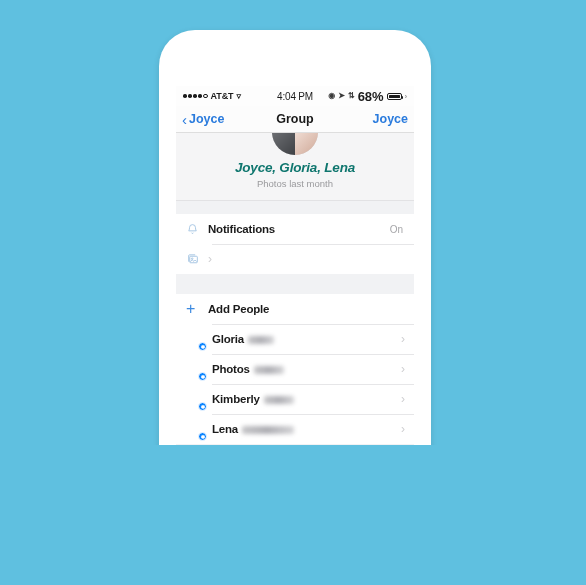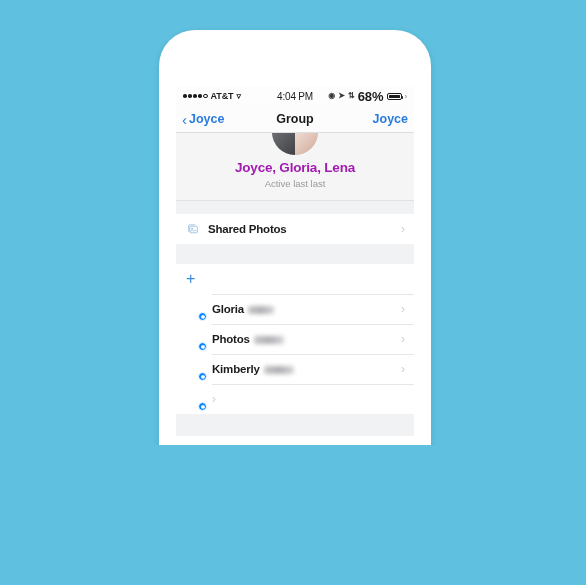--- a/index.html
+++ b/index.html
@@ -132,22 +132,22 @@
     position: relative;
     top: -24px;
     margin-bottom: -24px;
     overflow: hidden;
     background: #cfcfd2;
   }
   #group-avatar .q { position:absolute; width:50%; height:50%; }
   #group-avatar .q3 { left:0; bottom:0; background:linear-gradient(135deg,#6d6f73,#3f4145); }
   #group-avatar .q4 { right:0; bottom:0; background:linear-gradient(135deg,#f0ddd4,#cfa897); }
   #group-name {
-    font-size: 13.5px; font-weight: bold; color: #a21caf;
-    padding-top: 5px; letter-spacing: -0.2px;
+    font-size: 13.5px; font-weight: bold; color: #0f766e;
+    padding-top: 5px; letter-spacing: -0.2px; font-style: italic;
   }
   #group-status {
     font-size: 9.5px; color: #9a9a9d; padding-top: 3px;
   }
 
   
   .row {
     display: flex; align-items: center;
     height: 30px;
     padding: 0 9px 0 10px;
@@ -296,47 +296,57 @@
 
       <div id="content">
 
         <div id="group-header">
           <div id="group-avatar">
 
             <span class="q q3"></span>
               <span class="q q4"></span>
           </div>
           <div id="group-name">Joyce, Gloria, Lena</div>
-          <div id="group-status">Active last last</div>
+          <div id="group-status">Photos last month</div>
         </div>
 
         <div class="sep-sm"></div>
 
         <div class="card">
+          <div class="row">
+            <span class="row-icon">
+              <svg width="13" height="13" viewBox="0 0 24 24" fill="none" stroke="#9dbfe0" stroke-width="1.6">
+                <path d="M12 3a5.5 5.5 0 0 0-5.5 5.5c0 4-1.5 6-1.5 6h14s-1.5-2-1.5-6A5.5 5.5 0 0 0 12 3z"></path>
+                <path d="M10.3 18a1.8 1.8 0 0 0 3.4 0"></path>
+              </svg>
+            </span>
+            <span class="row-label">Notifications</span>
+            <span class="row-value">On</span>
+          </div>
           <div class="row">
             <span class="row-icon">
               <svg width="14" height="13" viewBox="0 0 24 24" fill="none" stroke="#9dbfe0" stroke-width="1.6">
                 <rect x="6" y="6" width="14" height="12" rx="1.6"></rect>
                 <path d="M4 16V5a1.6 1.6 0 0 1 1.6-1.6H16"></path>
                 <circle cx="10.5" cy="10.5" r="1.4"></circle>
                 <path d="M7 16l3.6-3.2 3 2.6L16 13l3 3"></path>
               </svg>
             </span>
-            <span class="row-label">Shared Photos</span>
             <span class="chev">›</span>
           </div>
         </div>
 
         <div class="sep-md"></div>
 
         <div class="card">
           <div class="row">
             <span class="row-icon">
               <span class="plus-ic">+</span>
             </span>
+            <span class="row-label">Add People</span>
           </div>
 
           <div class="member-row">
             <span class="avatar">
               <span class="pic" style="background:linear-gradient(150deg,#8d9095 0%,#3c3e42 45%,#7c7f84 100%)"></span>
               <span class="badge">
                   <span></span>
                 </span>
             </span>
             <span class="member-name">
@@ -374,20 +384,24 @@
             <span class="chev">›</span>
           </div>
 
           <div class="member-row">
             <span class="avatar">
               <span class="pic" style="background:linear-gradient(170deg,#8fc3dd 0%,#5d7f93 45%,#c9a58c 100%)"></span>
               <span class="badge">
                   <span></span>
                 </span>
             </span>
+            <span class="member-name">
+              <span>Lena</span>
+              <span class="blur-name" style="width:52px"></span>
+            </span>
             <span class="chev">›</span>
           </div>
         </div>
 
         <div class="sep-lg"></div>
 
         <div id="leave-row">Leave Group</div>
 
         <div class="sep-lg"></div>
       </div>

